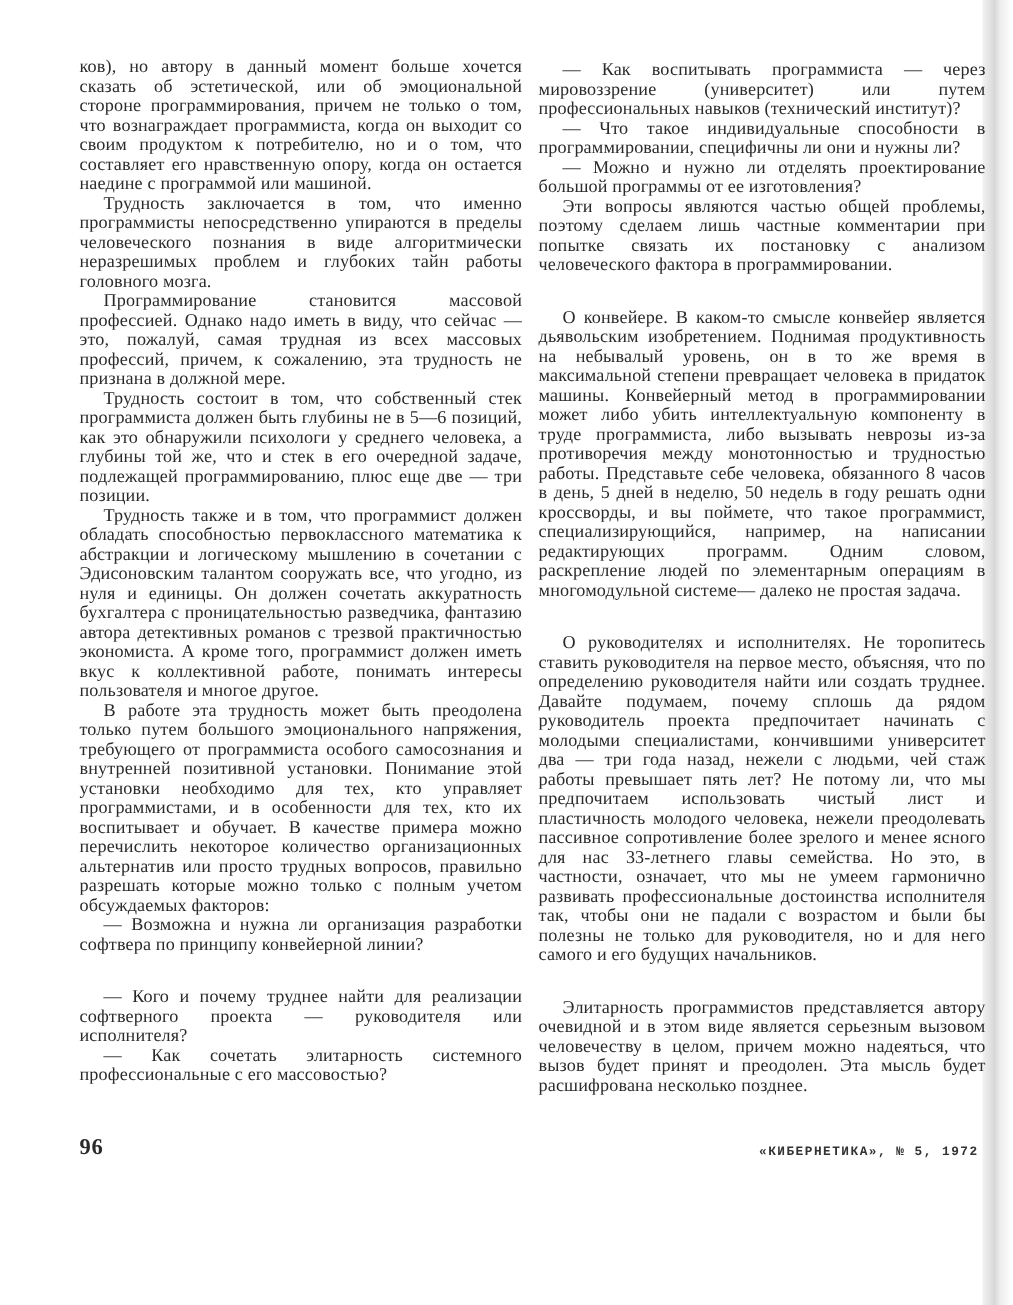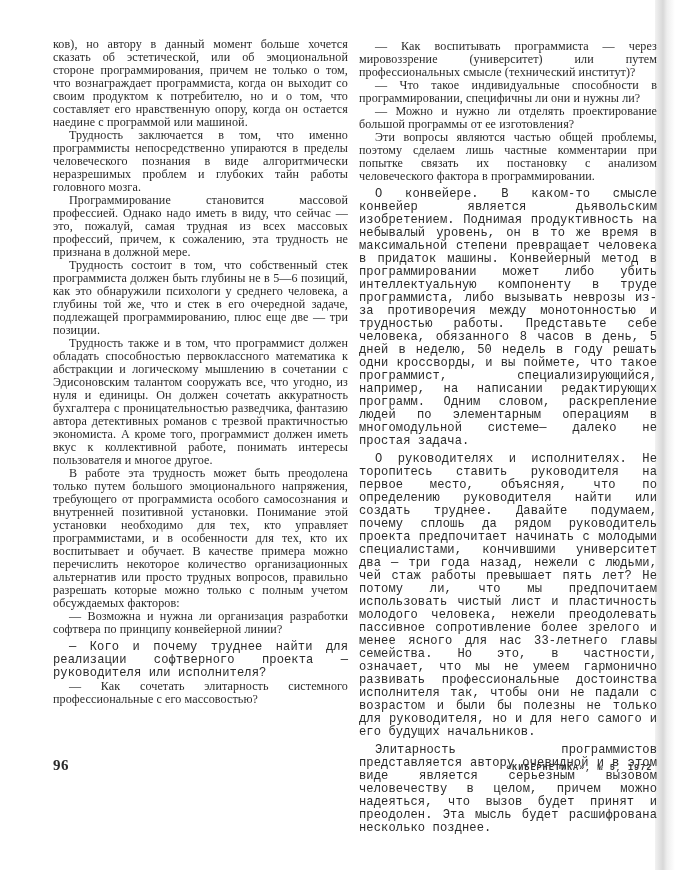--- a/index.html
+++ b/index.html
@@ -15,21 +15,21 @@
   }
   .col {
     position: absolute; top: 38px;
     font-size: 12.1px; line-height: 13px;
     text-align: justify;
     letter-spacing: 0.1px;
   }
   .col-left { left: 53px; width: 295px; }
   .col-right { left: 359px; width: 298px; top: 40px; }
   .col p { margin: 0; text-indent: 16px; }
-  .col p.gap { margin-top: 5px; font-family: Liberation Mono, monospace; }
+  .col p.gap { margin-top: 22px; }
   .page-number {
     position: absolute; left: 53px; top: 757px;
     font-size: 15px; font-weight: bold; letter-spacing: 0.5px;
   }
   .journal-footer {
     position: absolute; left: 506px; top: 763px;
     font-size: 8.5px; font-weight: bold; letter-spacing: 1px;
     font-family: Liberation Mono, monospace;
     color: #333;
   }
@@ -45,21 +45,21 @@
   <p>Программирование становится массовой профессией. Однако надо иметь в виду, что сейчас — это, пожалуй, самая трудная из всех массовых профессий, причем, к сожалению, эта трудность не признана в должной мере.</p>
   <p>Трудность состоит в том, что собственный стек программиста должен быть глубины не в 5—6 позиций, как это обнаружили психологи у среднего человека, а глубины той же, что и стек в его очередной задаче, подлежащей программированию, плюс еще две — три позиции.</p>
   <p>Трудность также и в том, что программист должен обладать способностью первоклассного математика к абстракции и логическому мышлению в сочетании с Эдисоновским талантом сооружать все, что угодно, из нуля и единицы. Он должен сочетать аккуратность бухгалтера с проницательностью разведчика, фантазию автора детективных романов с трезвой практичностью экономиста. А кроме того, программист должен иметь вкус к коллективной работе, понимать интересы пользователя и многое другое.</p>
   <p>В работе эта трудность может быть преодолена только путем большого эмоционального напряжения, требующего от программиста особого самосознания и внутренней позитивной установки. Понимание этой установки необходимо для тех, кто управляет программистами, и в особенности для тех, кто их воспитывает и обучает. В качестве примера можно перечислить некоторое количество организационных альтернатив или просто трудных вопросов, правильно разрешать которые можно только с полным учетом обсуждаемых факторов:</p>
   <p>— Возможна и нужна ли организация разработки софтвера по принципу конвейерной линии?</p>
   <p class="gap">— Кого и почему труднее найти для реализации софтверного проекта — руководителя или исполнителя?</p>
   <p>— Как сочетать элитарность системного профессиональные с его массовостью?</p>
 </div>
 
 <div class="col col-right">
-  <p>— Как воспитывать программиста — через мировоззрение (университет) или путем профессиональных смысле (технический институт)?</p>
+  <p>— Как воспитывать программиста — через мировоззрение (университет) или путем профессиональных навыков (технический институт)?</p>
   <p>— Что такое индивидуальные способности в программировании, специфичны ли они и нужны ли?</p>
   <p>— Можно и нужно ли отделять проектирование большой программы от ее изготовления?</p>
   <p>Эти вопросы являются частью общей проблемы, поэтому сделаем лишь частные комментарии при попытке связать их постановку с анализом человеческого фактора в программировании.</p>
   <p class="gap">О конвейере. В каком-то смысле конвейер является дьявольским изобретением. Поднимая продуктивность на небывалый уровень, он в то же время в максимальной степени превращает человека в придаток машины. Конвейерный метод в программировании может либо убить интеллектуальную компоненту в труде программиста, либо вызывать неврозы из-за противоречия между монотонностью и трудностью работы. Представьте себе человека, обязанного 8 часов в день, 5 дней в неделю, 50 недель в году решать одни кроссворды, и вы поймете, что такое программист, специализирующийся, например, на написании редактирующих программ. Одним словом, раскрепление людей по элементарным операциям в многомодульной системе— далеко не простая задача.</p>
   <p class="gap">О руководителях и исполнителях. Не торопитесь ставить руководителя на первое место, объясняя, что по определению руководителя найти или создать труднее. Давайте подумаем, почему сплошь да рядом руководитель проекта предпочитает начинать с молодыми специалистами, кончившими университет два — три года назад, нежели с людьми, чей стаж работы превышает пять лет? Не потому ли, что мы предпочитаем использовать чистый лист и пластичность молодого человека, нежели преодолевать пассивное сопротивление более зрелого и менее ясного для нас 33-летнего главы семейства. Но это, в частности, означает, что мы не умеем гармонично развивать профессиональные достоинства исполнителя так, чтобы они не падали с возрастом и были бы полезны не только для руководителя, но и для него самого и его будущих начальников.</p>
   <p class="gap">Элитарность программистов представляется автору очевидной и в этом виде является серьезным вызовом человечеству в целом, причем можно надеяться, что вызов будет принят и преодолен. Эта мысль будет расшифрована несколько позднее.</p>
 </div>
 
 <div class="page-number">96</div>
 <div class="journal-footer">«КИБЕРНЕТИКА», № 5, 1972</div>

